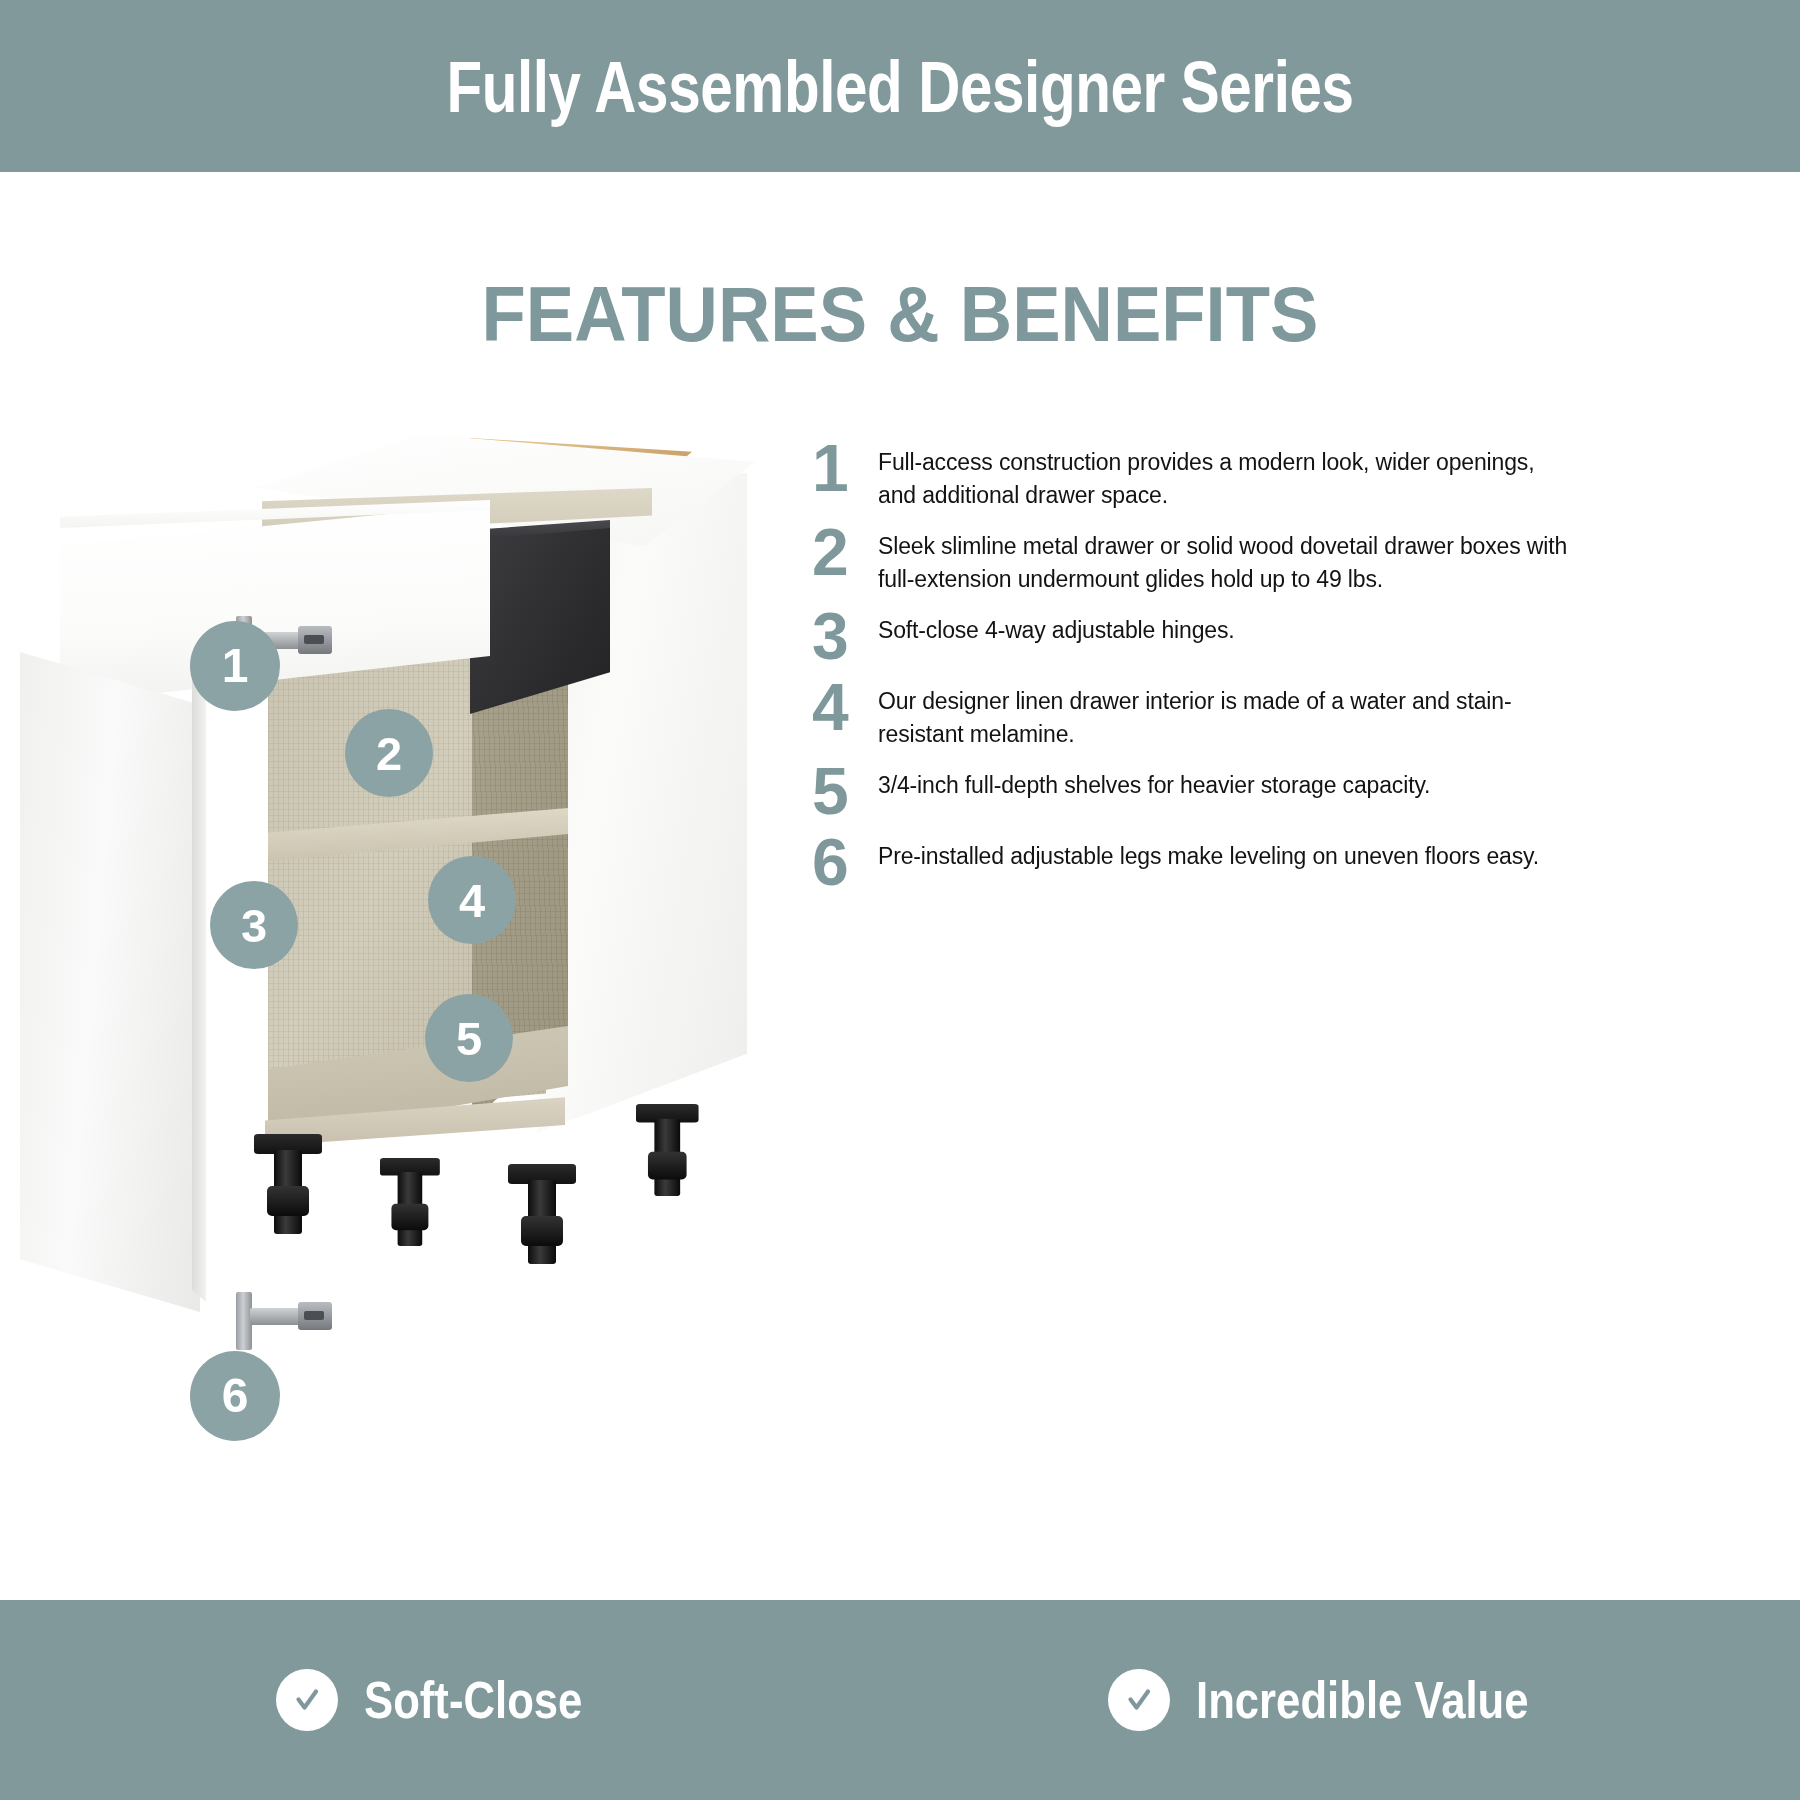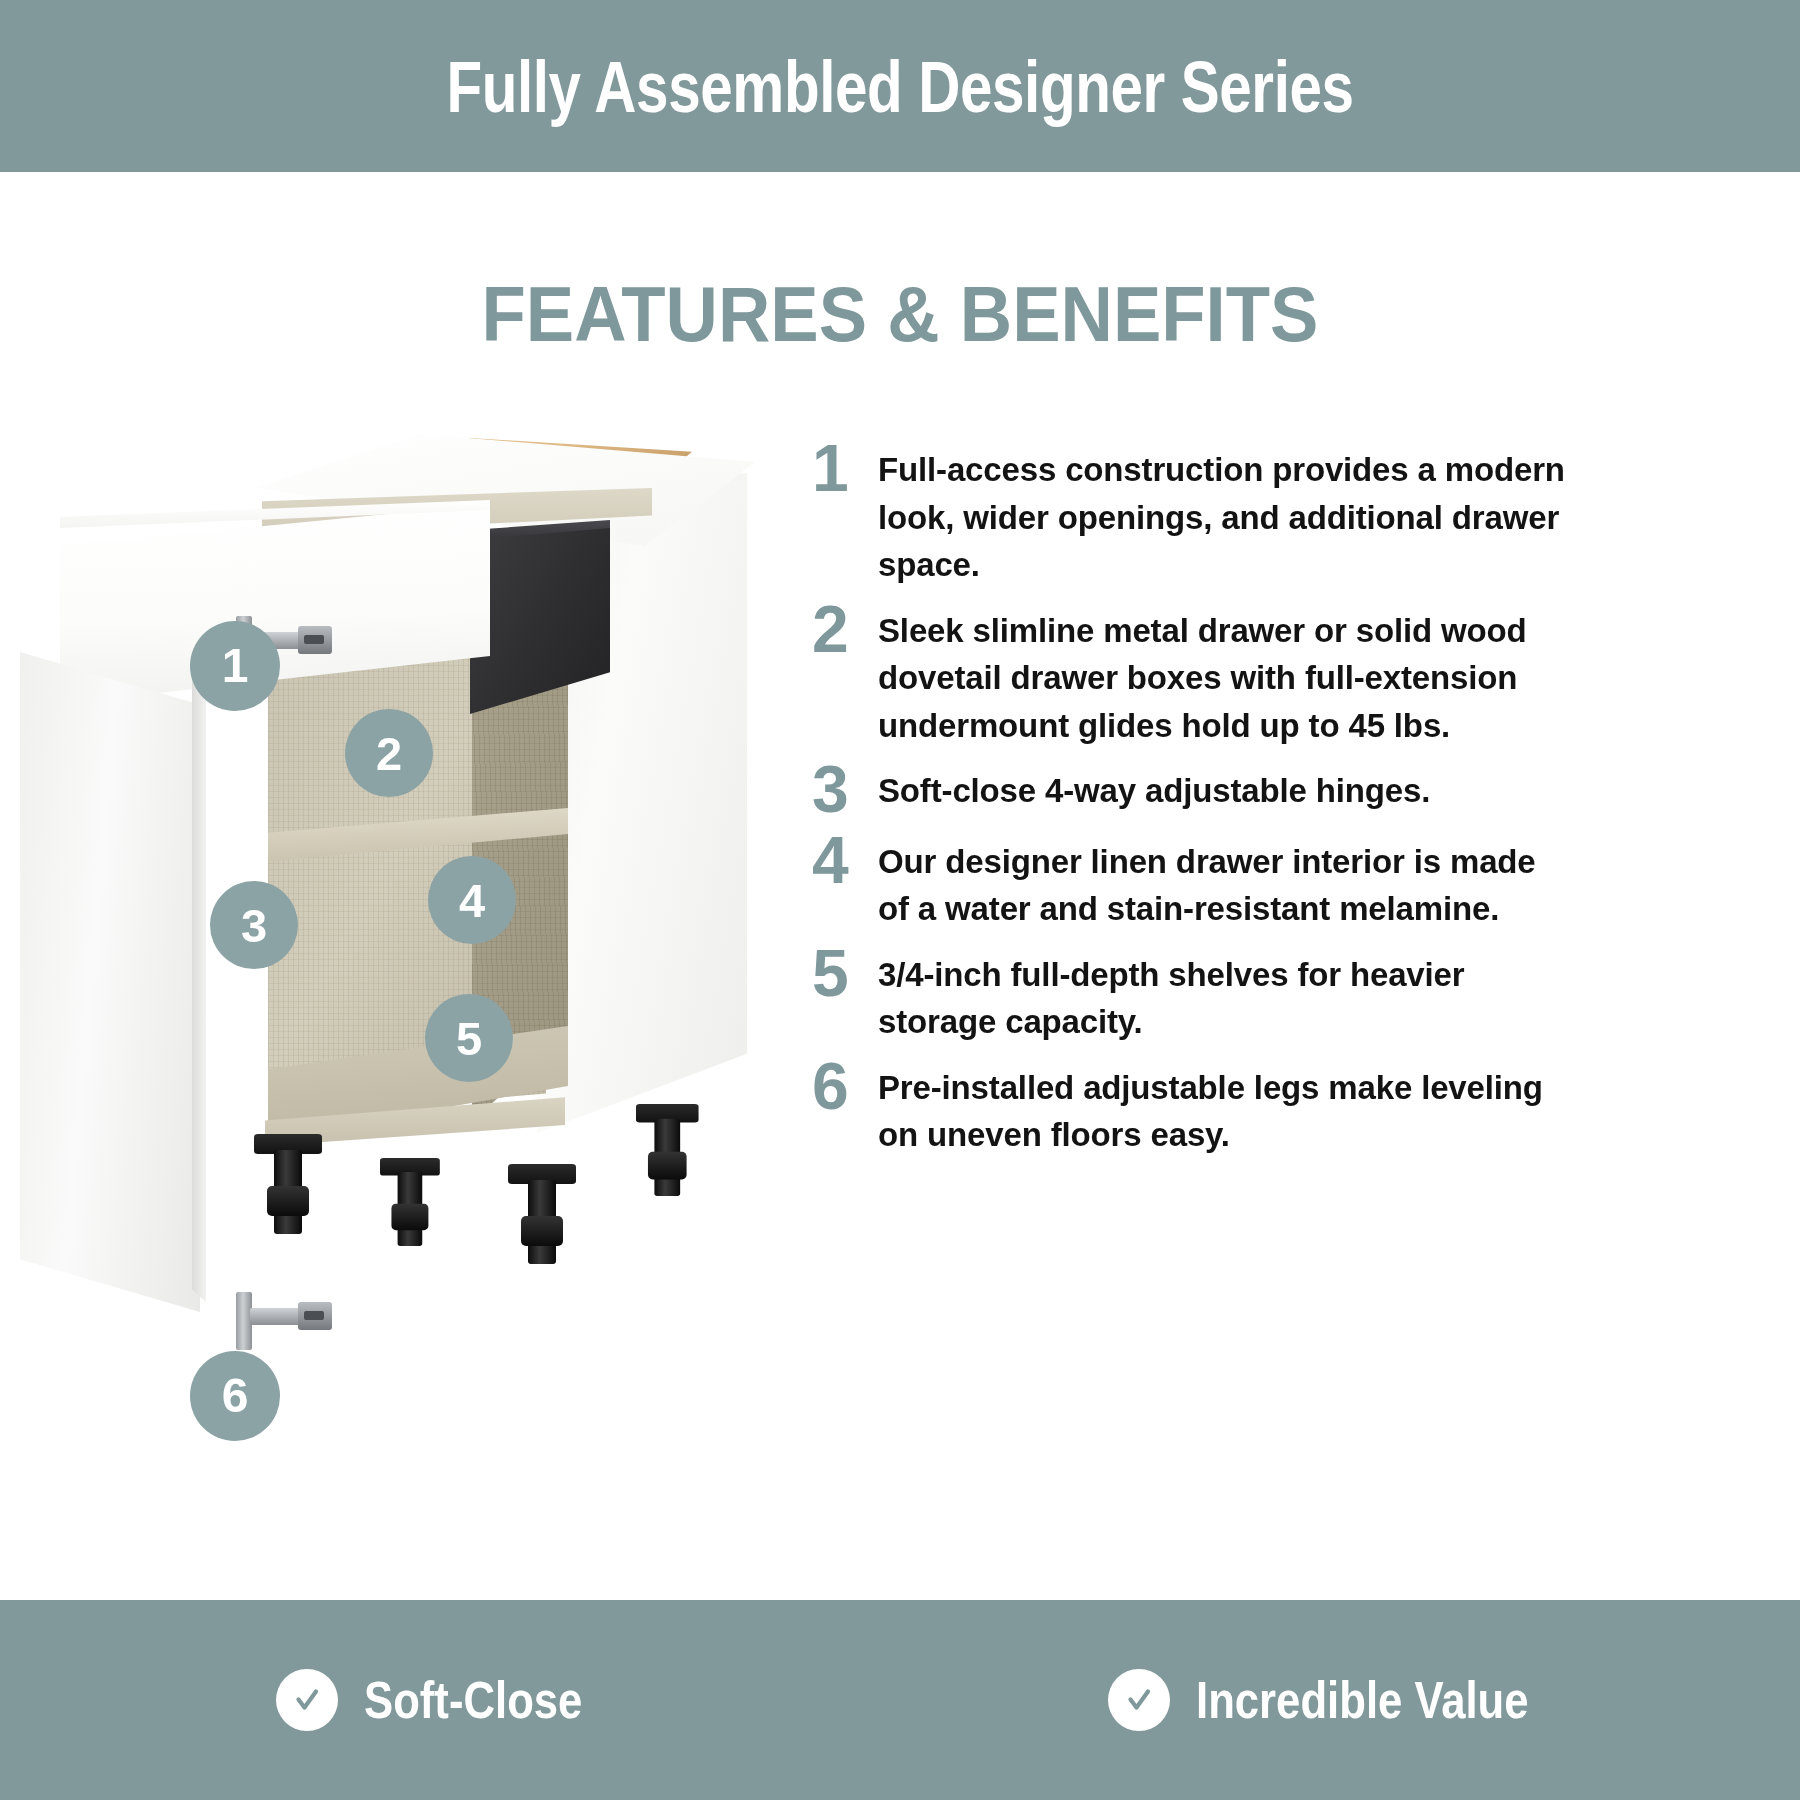--- a/index.html
+++ b/index.html
@@ -259,22 +259,22 @@
     font-size:66px;
     line-height:0.92;
     text-align:left;
     padding-left:12px;
     margin-top:-8px;
   }
   .feature-text {
     flex:1;
     color:#131313;
     font-family:"Liberation Sans", sans-serif;
-    font-weight:700;
-    font-size:33px;
+    font-weight:400;
+    font-size:23px;
     line-height:1.44;
     letter-spacing:-0.15px;
     max-width:690px;
   }
 
   
   .footer {
     position:absolute; left:0; top:1600px; width:1800px; height:200px;
     background:#82999C;
     display:flex; align-items:center;
@@ -376,21 +376,21 @@
 
   <div class="features">
 
     <div class="feature-row">
       <div class="feature-num">1</div>
       <div class="feature-text">Full-access construction provides a modern look, wider openings, and additional drawer space.</div>
     </div>
 
     <div class="feature-row">
       <div class="feature-num">2</div>
-      <div class="feature-text">Sleek slimline metal drawer or solid wood dovetail drawer boxes with full-extension undermount glides hold up to 45 lbs.</div>
+      <div class="feature-text">Sleek slimline metal drawer or solid wood dovetail drawer boxes with full-extension undermount glides hold up to 49 lbs.</div>
     </div>
 
     <div class="feature-row">
       <div class="feature-num">3</div>
       <div class="feature-text">Soft-close 4-way adjustable hinges.</div>
     </div>
 
     <div class="feature-row">
       <div class="feature-num">4</div>
       <div class="feature-text">Our designer linen drawer interior is made of a water and stain-resistant melamine.</div>

